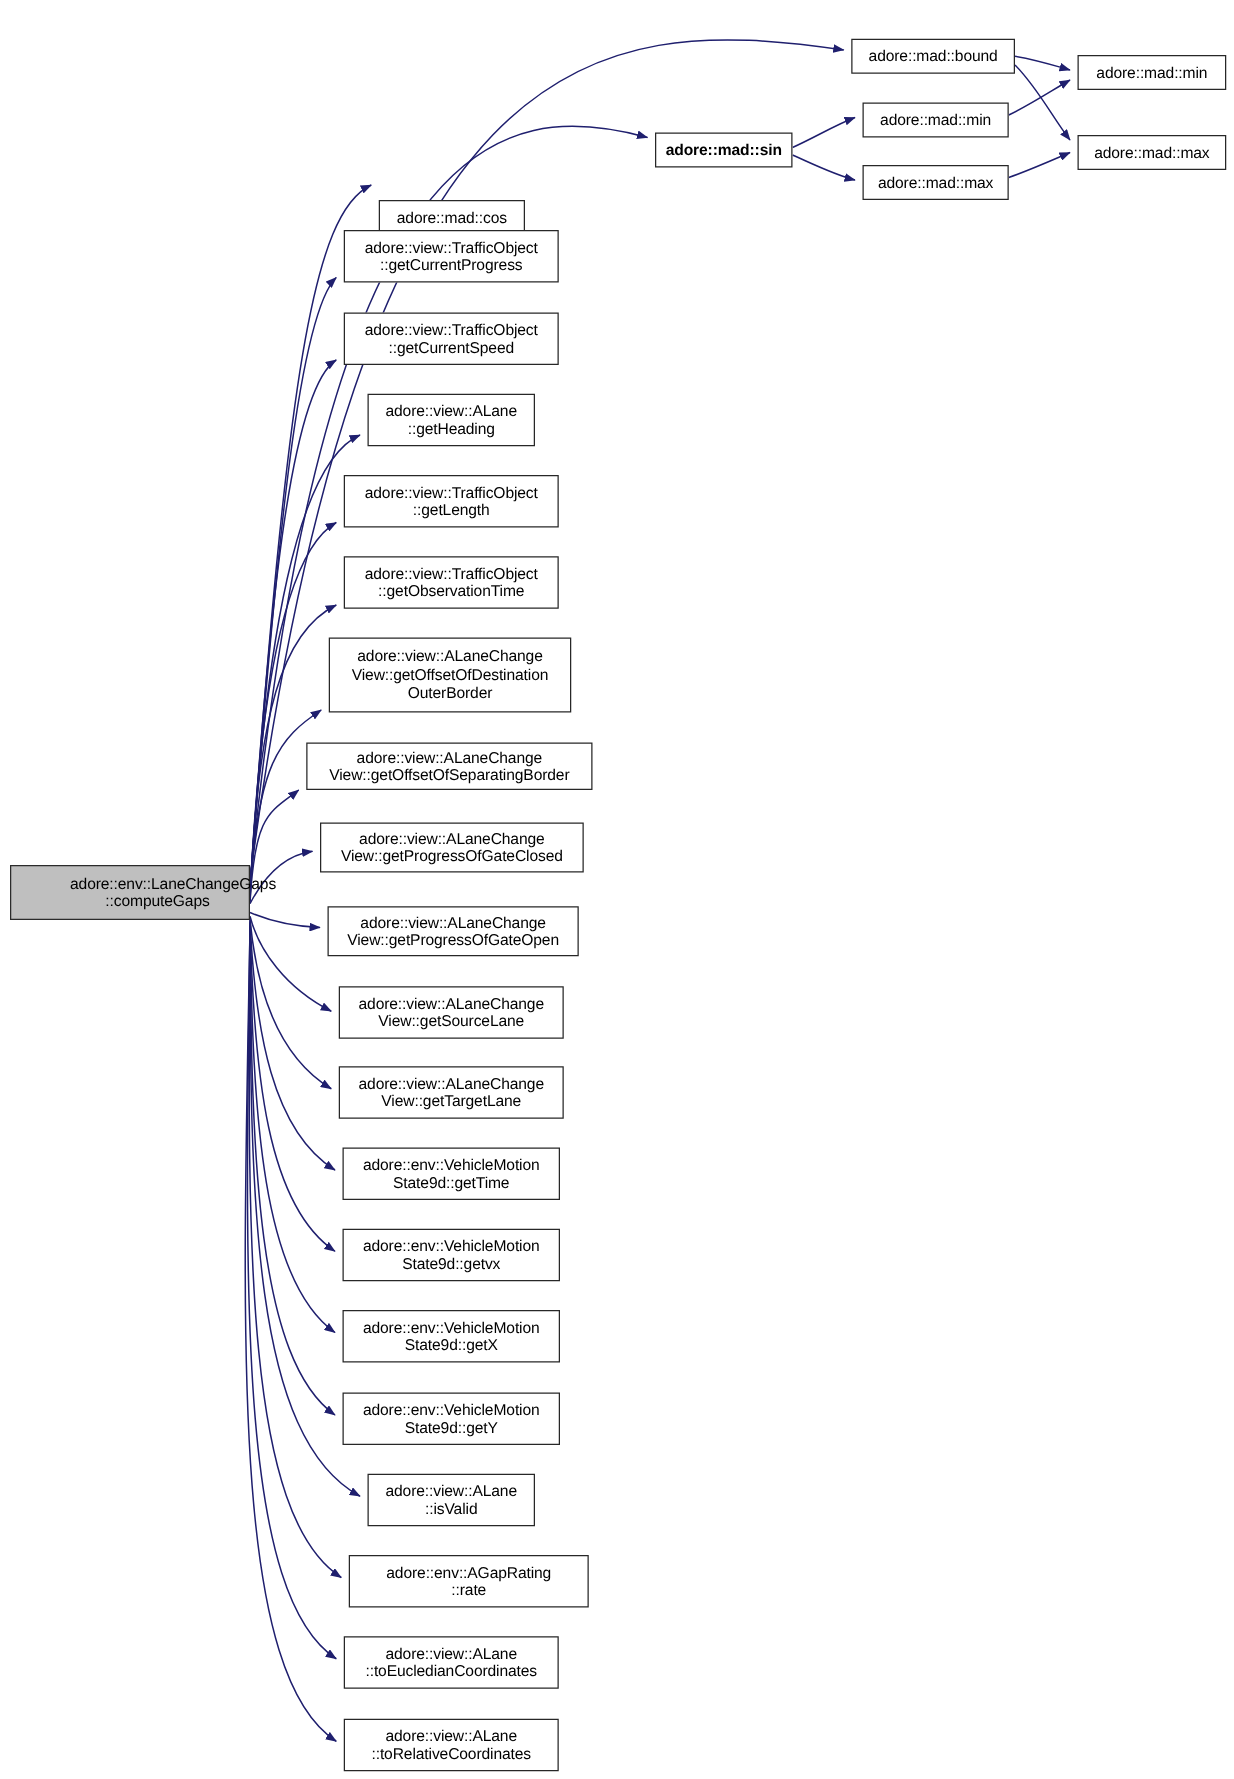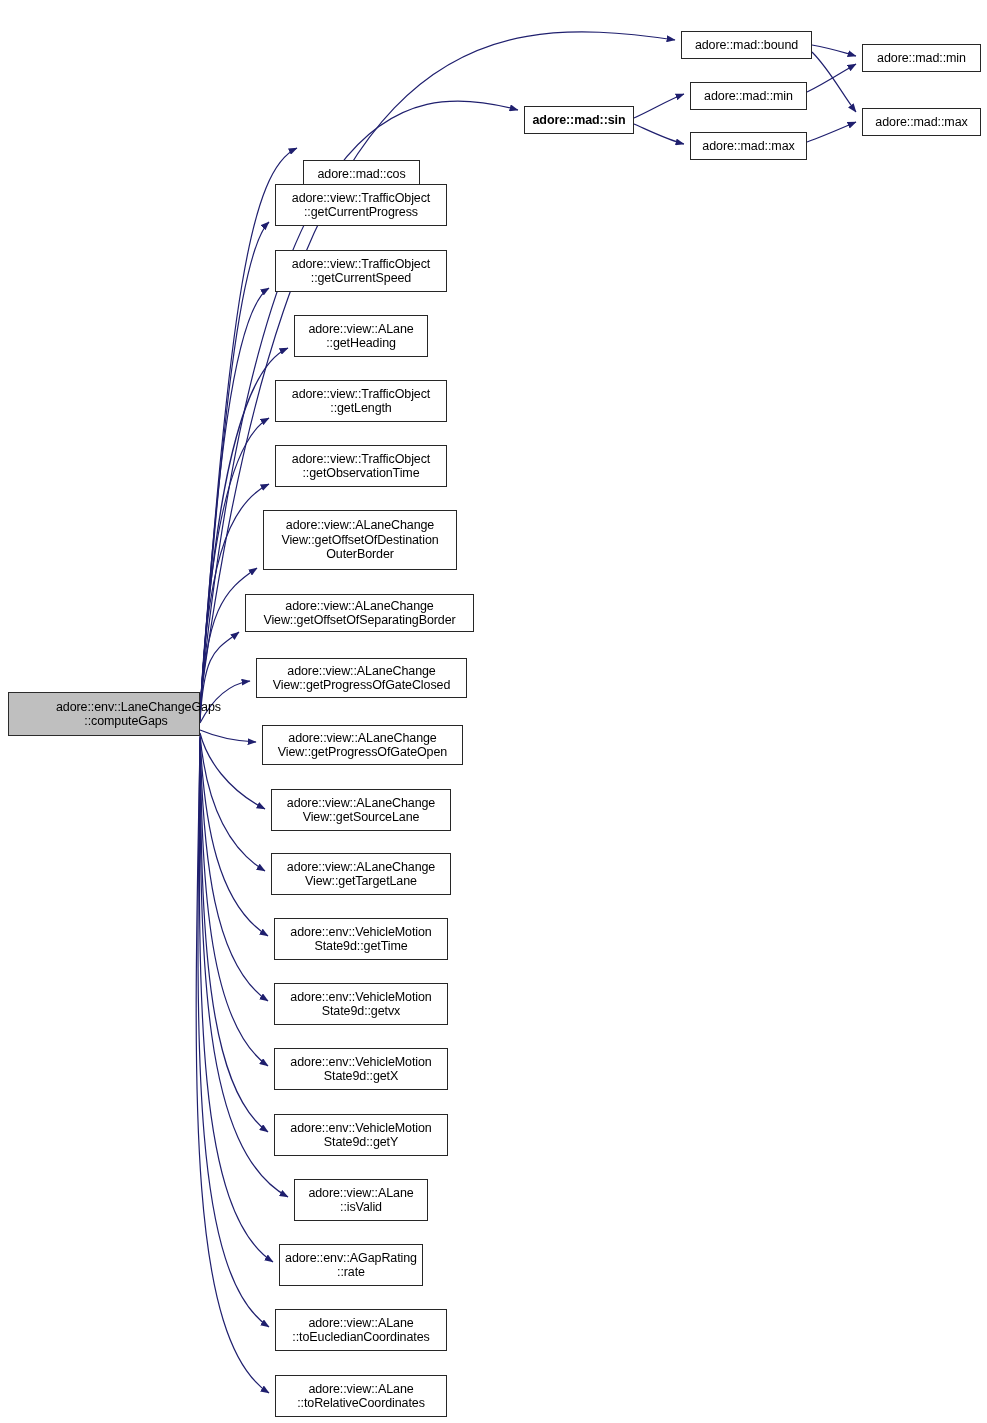--- a/index.html
+++ b/index.html
@@ -131,20 +131,20 @@
       <div class="node" style="left: 274px; top: 918px; width: 174px; height: 42px;"><span class="node-label">adore::env::VehicleMotion
 State9d::getTime</span></div>
       <div class="node" style="left: 274px; top: 983px; width: 174px; height: 42px;"><span class="node-label">adore::env::VehicleMotion
 State9d::getvx</span></div>
       <div class="node" style="left: 274px; top: 1048px; width: 174px; height: 42px;"><span class="node-label">adore::env::VehicleMotion
 State9d::getX</span></div>
       <div class="node" style="left: 274px; top: 1114px; width: 174px; height: 42px;"><span class="node-label">adore::env::VehicleMotion
 State9d::getY</span></div>
       <div class="node" style="left: 294px; top: 1179px; width: 134px; height: 42px;"><span class="node-label">adore::view::ALane
 ::isValid</span></div>
-      <div class="node" style="left: 279px; top: 1244px; width: 144px; height: 42px;"><span class="node-label">adore::env::AGapRating
+      <div class="node" style="left: 279px; top: 1244px; width: 192px; height: 42px;"><span class="node-label">adore::env::AGapRating
 ::rate</span></div>
       <div class="node" style="left: 275px; top: 1309px; width: 172px; height: 42px;"><span class="node-label">adore::view::ALane
 ::toEucledianCoordinates</span></div>
       <div class="node" style="left: 275px; top: 1375px; width: 172px; height: 42px;"><span class="node-label">adore::view::ALane
 ::toRelativeCoordinates</span></div>
     </div>
 </div>
 
 </body></html>

